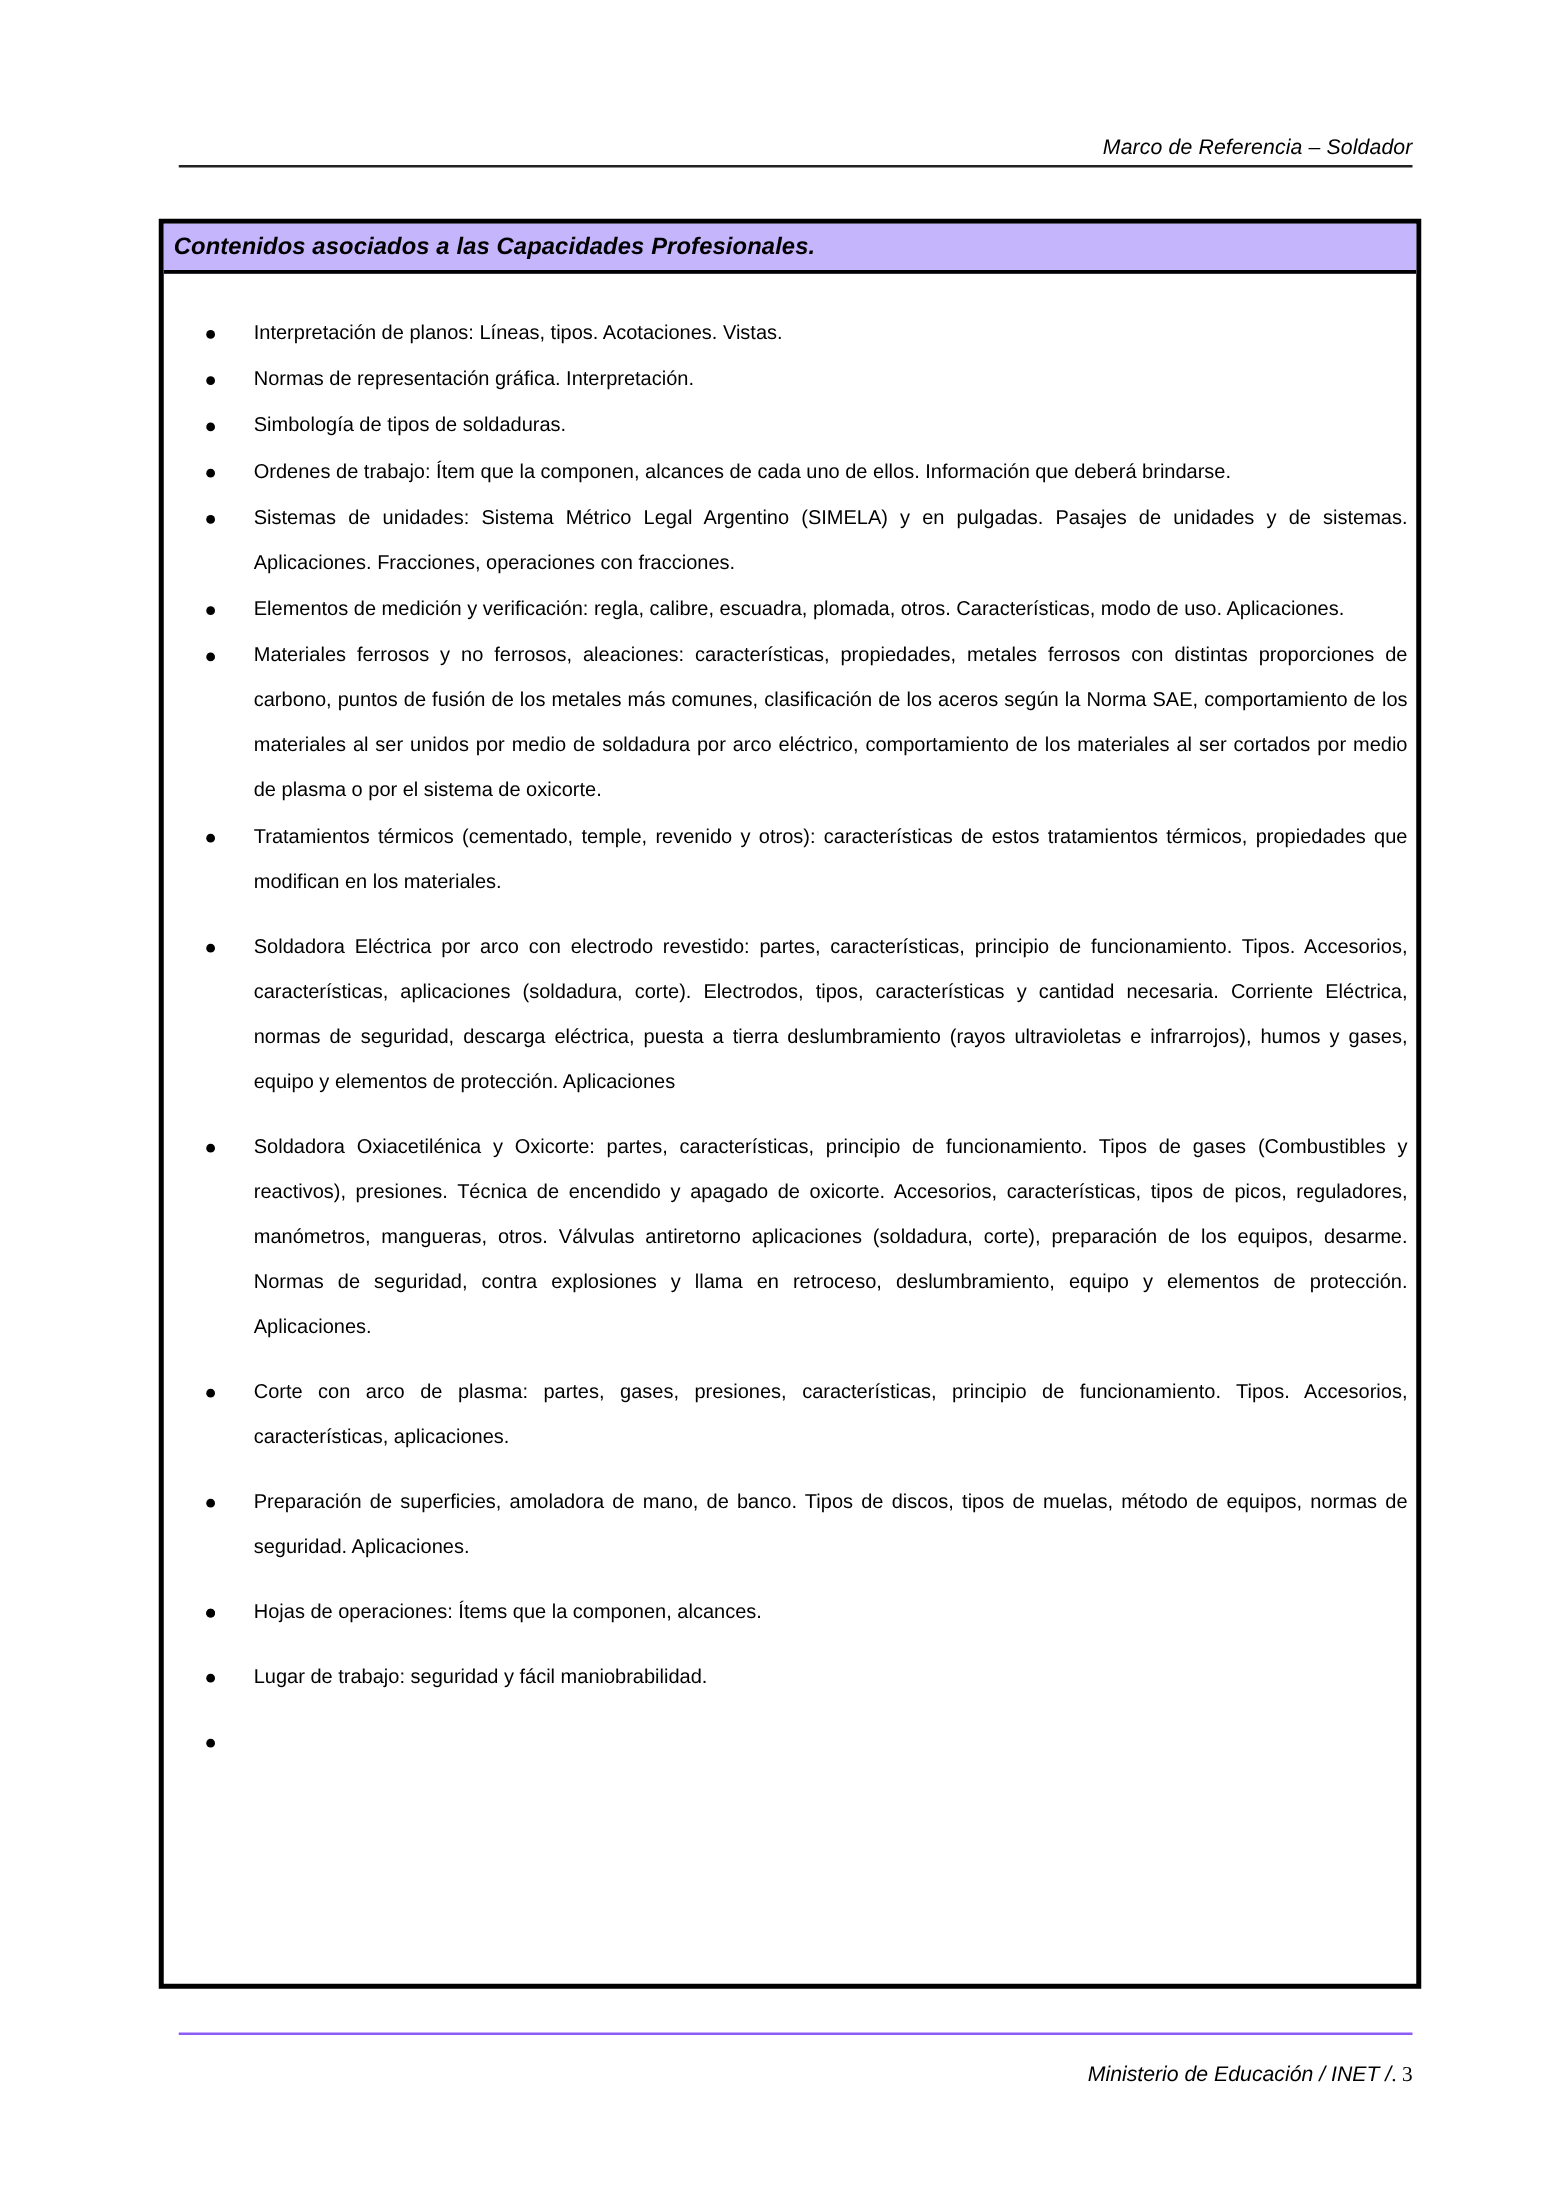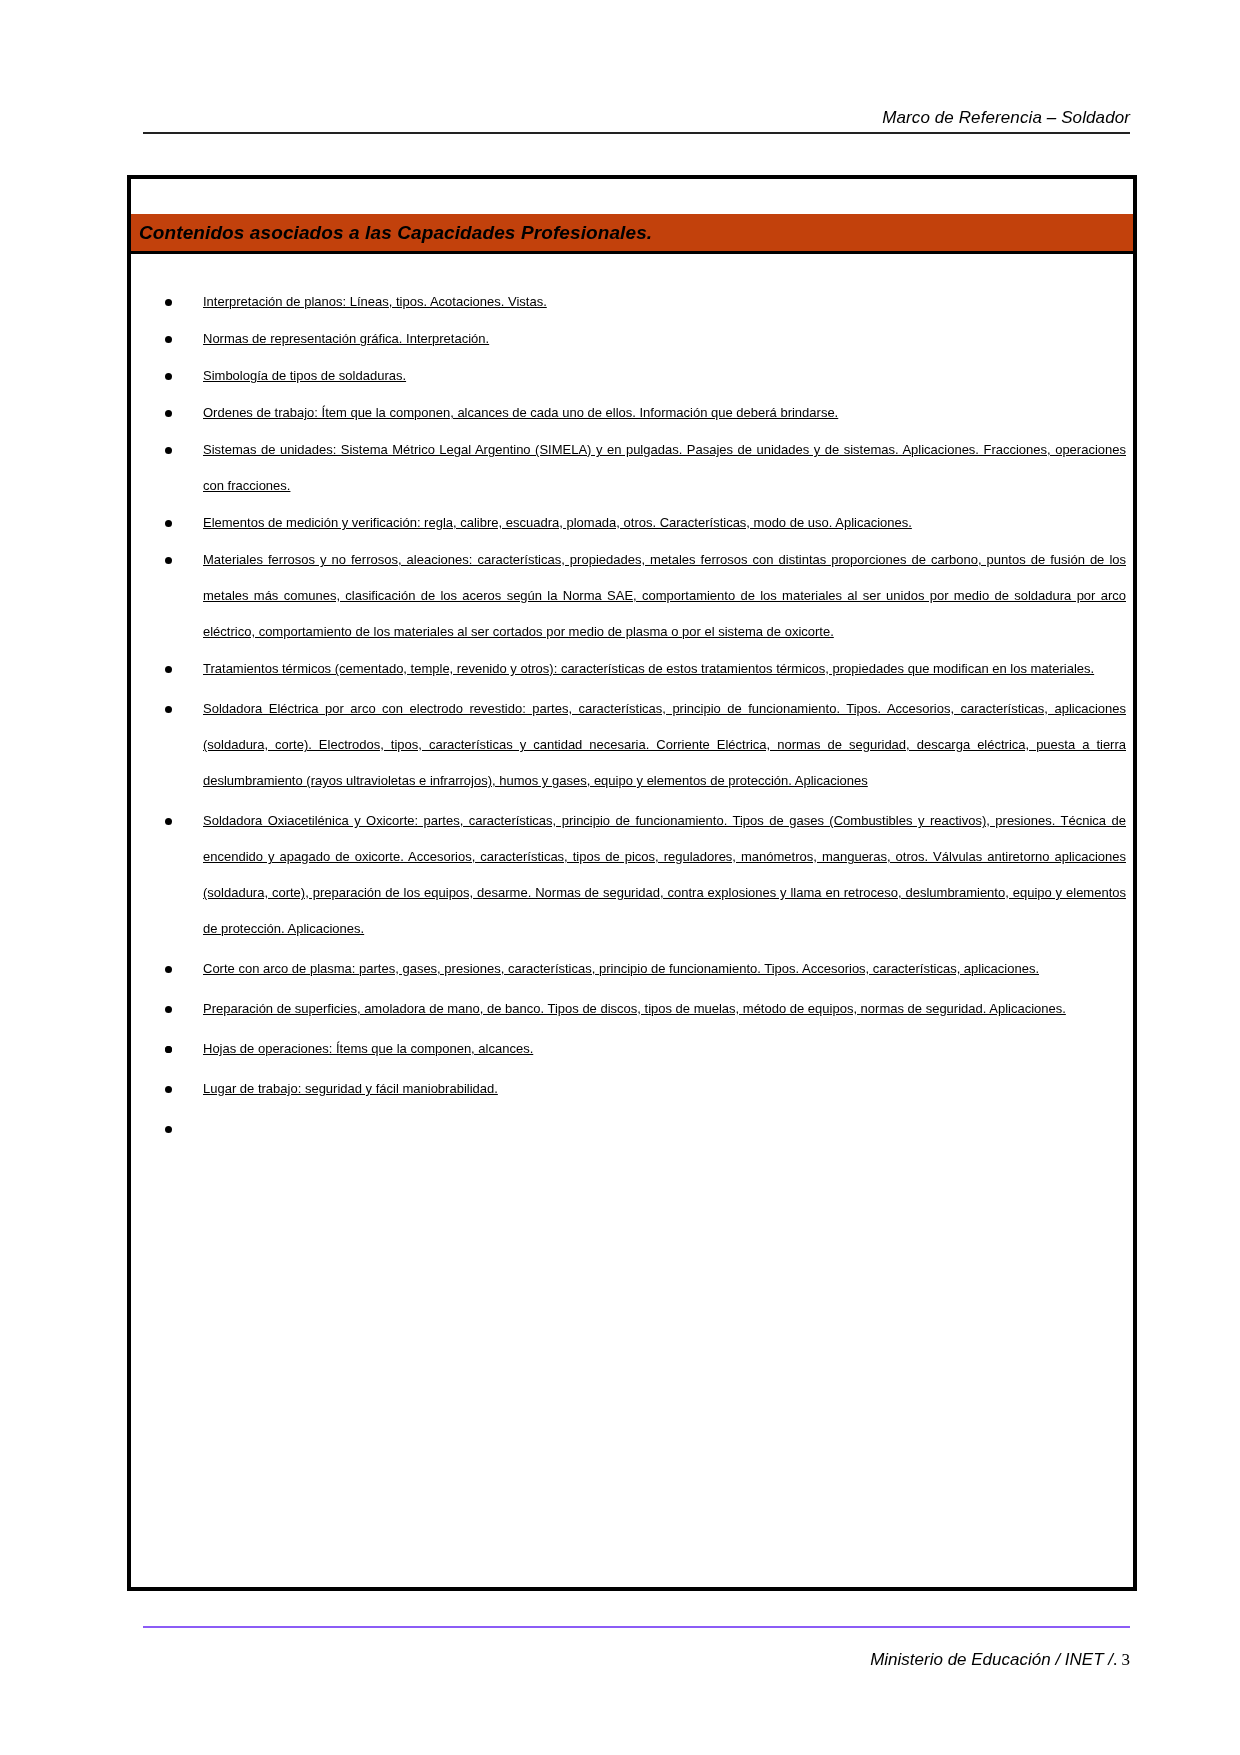--- a/index.html
+++ b/index.html
@@ -35,49 +35,47 @@
     .content-box {
       position: absolute;
       left: 127px;
       top: 175px;
       width: 1002px;
       height: 1408px;
       border: 4px solid #000;
     }
     .box-header {
       height: 37px;
-      background: #c2410c;
+      background: #c4b5fd;
       border-bottom: 3px solid #000;
       box-sizing: content-box;
       display: flex;
       align-items: center;
       padding-left: 8px;
-      margin-top: 35px;
     }
     .box-header-text {
       font-weight: bold;
       font-style: italic;
       font-size: 19px;
       letter-spacing: 0.1px;
     }
     .content-list {
       list-style: none;
       margin: 0;
       padding: 30px 7px 0 72px;
     }
     .content-item {
       position: relative;
-      font-size: 13px;
+      font-size: 16px;
       line-height: 36px;
       text-align: justify;
       margin-bottom: 1px;
-      text-decoration: underline;
     }
     .content-item.gap {
-      margin-top: 4px;
+      margin-top: 16px;
     }
     .bullet-icon {
       position: absolute;
       left: -38px;
       top: 15px;
       width: 7px;
       height: 7px;
       border-radius: 50%;
       background: #000;
     }

